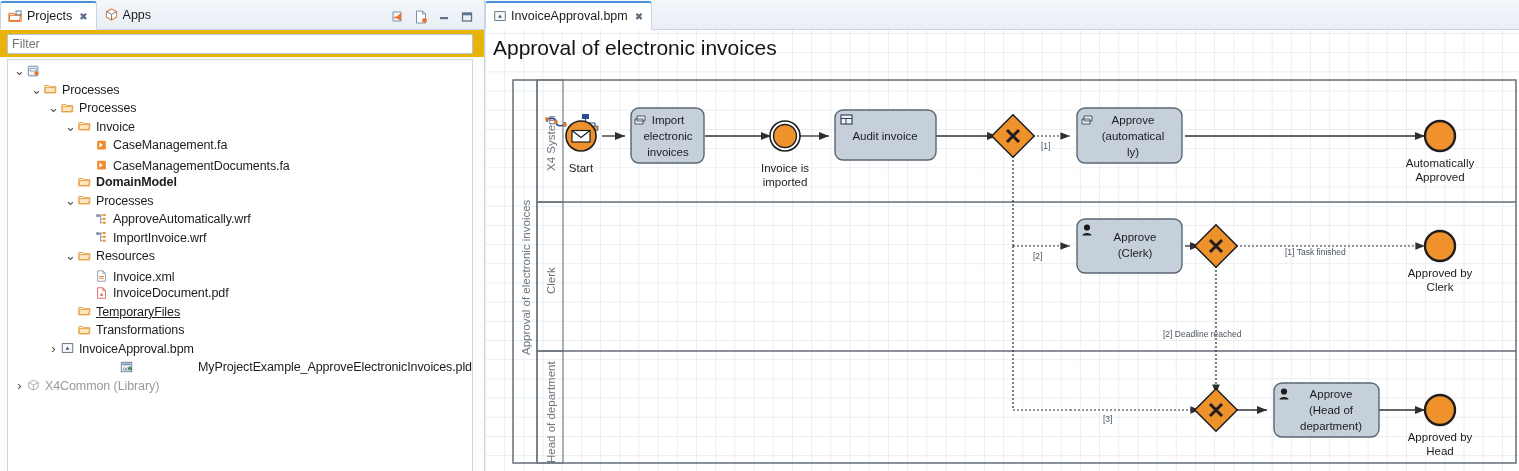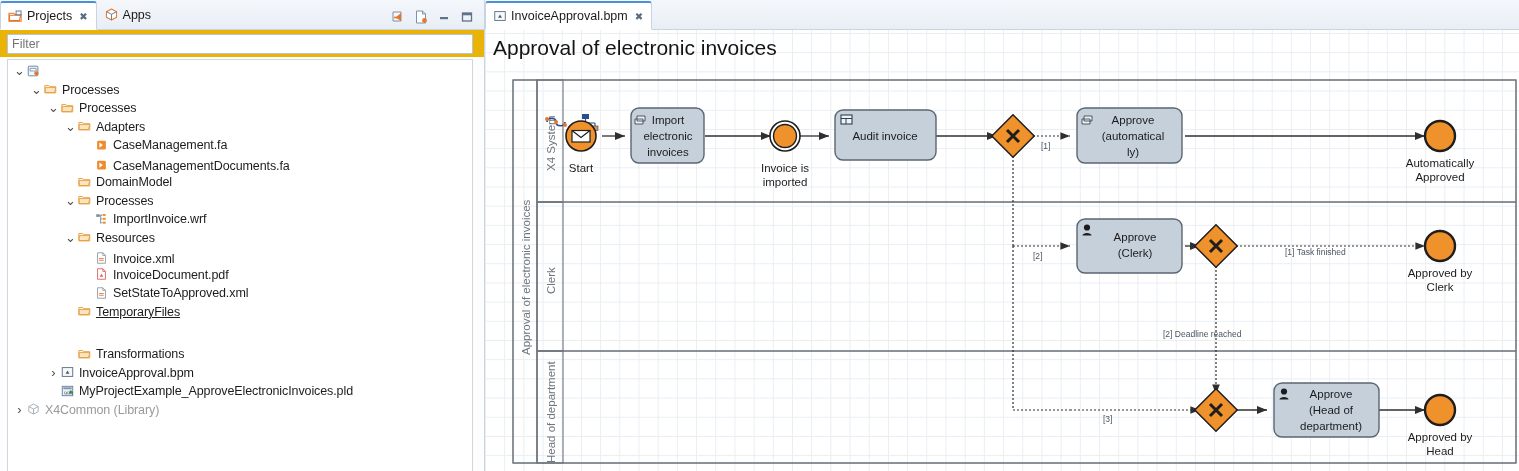--- a/index.html
+++ b/index.html
@@ -226,39 +226,39 @@
                 <path d="M2 6.4h12L12.6 12H2z" fill="#FFE6C0" stroke="#E39A3B" stroke-width="1"></path>
               </svg></span>
             <span class="node-label">Processes</span>
           </div>
           <div class="node" style="padding-left: 56px;">
             <span class="twisty" style="font-size: 13px; line-height: 6px;">⌄</span>
             <span class="node-ico"><svg width="15" height="14" viewBox="0 0 16 16">
                 <path d="M1.5 4h4.6l1 1.3H14V12.5H1.5z" fill="#FFF6E8" stroke="#E39A3B" stroke-width="1"></path>
                 <path d="M2 6.4h12L12.6 12H2z" fill="#FFE6C0" stroke="#E39A3B" stroke-width="1"></path>
               </svg></span>
-            <span class="node-label">Adapters</span>
+            <span class="node-label">Invoice</span>
           </div>
           <div class="node" style="padding-left: 73px;">
             <span class="twisty none"></span>
             <span class="node-ico"><svg width="15" height="14" viewBox="0 0 16 16">
                 <rect x="3" y="3" width="10" height="10" rx="1.4" fill="#F08A2E"></rect>
                 <path d="M5.6 5 9.6 8 5.6 11z" fill="#fff"></path>
               </svg></span>
             <span class="node-label">CaseManagement.fa</span>
           </div>
           <div class="node" style="padding-left: 73px; align-items: flex-end;">
             <span class="twisty none"></span>
             <span class="node-ico"><svg width="15" height="14" viewBox="0 0 16 16">
                 <rect x="3" y="3" width="10" height="10" rx="1.4" fill="#F08A2E"></rect>
                 <path d="M5.6 5 9.6 8 5.6 11z" fill="#fff"></path>
               </svg></span>
             <span class="node-label">CaseManagementDocuments.fa</span>
           </div>
-          <div class="node" style="padding-left: 56px;">
+          <div class="node" style="padding-left: 56px; font-weight: bold;">
             <span class="twisty none"></span>
             <span class="node-ico"><svg width="15" height="14" viewBox="0 0 16 16">
                 <path d="M1.5 4h4.6l1 1.3H14V12.5H1.5z" fill="#FFF6E8" stroke="#E39A3B" stroke-width="1"></path>
                 <path d="M2 6.4h12L12.6 12H2z" fill="#FFE6C0" stroke="#E39A3B" stroke-width="1"></path>
               </svg></span>
             <span class="node-label">DomainModel</span>
           </div>
           <div class="node" style="padding-left: 56px;">
             <span class="twisty" style="font-size: 13px; line-height: 6px;">⌄</span>
             <span class="node-ico"><svg width="15" height="14" viewBox="0 0 16 16">
@@ -269,20 +269,31 @@
           </div>
           <div class="node" style="padding-left: 73px;">
             <span class="twisty none"></span>
             <span class="node-ico"><svg width="15" height="14" viewBox="0 0 16 16">
                 <rect x="2" y="2.6" width="4" height="3" fill="#7E8B99"></rect>
                 <rect x="9.6" y="2.2" width="3.2" height="2.4" fill="#F0922B"></rect>
                 <rect x="9.6" y="6.6" width="3.2" height="2.4" fill="#F0922B"></rect>
                 <rect x="9.6" y="11" width="3.2" height="2.4" fill="#F0922B"></rect>
                 <path d="M6 4.1h2.2M7 4.1v9.2M7 3.4h2.2M7 7.8h2.2M7 12.2h2.2" stroke="#7E8B99" stroke-width="1" fill="none"></path>
               </svg></span>
+            <span class="node-label">ApproveAutomatically.wrf</span>
+          </div>
+          <div class="node" style="padding-left: 73px;">
+            <span class="twisty none"></span>
+            <span class="node-ico"><svg width="15" height="14" viewBox="0 0 16 16">
+                <rect x="2" y="2.6" width="4" height="3" fill="#7E8B99"></rect>
+                <rect x="9.6" y="2.2" width="3.2" height="2.4" fill="#F0922B"></rect>
+                <rect x="9.6" y="6.6" width="3.2" height="2.4" fill="#F0922B"></rect>
+                <rect x="9.6" y="11" width="3.2" height="2.4" fill="#F0922B"></rect>
+                <path d="M6 4.1h2.2M7 4.1v9.2M7 3.4h2.2M7 7.8h2.2M7 12.2h2.2" stroke="#7E8B99" stroke-width="1" fill="none"></path>
+              </svg></span>
             <span class="node-label">ImportInvoice.wrf</span>
           </div>
           <div class="node" style="padding-left: 56px;">
             <span class="twisty" style="font-size: 13px; line-height: 6px;">⌄</span>
             <span class="node-ico"><svg width="15" height="14" viewBox="0 0 16 16">
                 <path d="M1.5 4h4.6l1 1.3H14V12.5H1.5z" fill="#FFF6E8" stroke="#E39A3B" stroke-width="1"></path>
                 <path d="M2 6.4h12L12.6 12H2z" fill="#FFE6C0" stroke="#E39A3B" stroke-width="1"></path>
               </svg></span>
             <span class="node-label">Resources</span>
           </div>
@@ -297,54 +308,45 @@
           </div>
           <div class="node" style="padding-left: 73px; align-items: center;">
             <span class="twisty none"></span>
             <span class="node-ico"><svg width="15" height="14" viewBox="0 0 16 16">
                 <path d="M3.5 2h6l3 3v9h-9z" fill="#fff" stroke="#E05B5B" stroke-width="1"></path>
                 <path d="M9.5 2v3h3" fill="none" stroke="#E05B5B" stroke-width="1"></path>
                 <path d="M8 7.6 10 11H6z" fill="#E05B5B"></path>
               </svg></span>
             <span class="node-label">InvoiceDocument.pdf</span>
           </div>
-          <div class="node" style="padding-left: 73px;">
-            <span class="twisty none"></span>
-            <span class="node-ico"><svg width="15" height="14" viewBox="0 0 16 16">
-                <path d="M3.5 2h6l3 3v9h-9z" fill="#fff" stroke="#8A98A6" stroke-width="1"></path>
-                <path d="M9.5 2v3h3" fill="none" stroke="#8A98A6" stroke-width="1"></path>
-                <path d="M5.2 8.6h5.4M5.2 10.6h5.4" stroke="#E8762C" stroke-width="1"></path>
-              </svg></span>
-            <span class="node-label">SetStateToApproved.xml</span>
-          </div>
           <div class="node" style="padding-left: 56px; text-decoration: underline;">
             <span class="twisty none"></span>
             <span class="node-ico"><svg width="15" height="14" viewBox="0 0 16 16">
                 <path d="M1.5 4h4.6l1 1.3H14V12.5H1.5z" fill="#FFF6E8" stroke="#E39A3B" stroke-width="1"></path>
                 <path d="M2 6.4h12L12.6 12H2z" fill="#FFE6C0" stroke="#E39A3B" stroke-width="1"></path>
               </svg></span>
             <span class="node-label">TemporaryFiles</span>
           </div>
-          <div class="node" style="padding-left: 56px; margin-top: 24px;">
+          <div class="node" style="padding-left: 56px;">
             <span class="twisty none"></span>
             <span class="node-ico"><svg width="15" height="14" viewBox="0 0 16 16">
                 <path d="M1.5 4h4.6l1 1.3H14V12.5H1.5z" fill="#FFF6E8" stroke="#E39A3B" stroke-width="1"></path>
                 <path d="M2 6.4h12L12.6 12H2z" fill="#FFE6C0" stroke="#E39A3B" stroke-width="1"></path>
               </svg></span>
             <span class="node-label">Transformations</span>
           </div>
           <div class="node" style="padding-left: 39px;">
             <span class="twisty" style="font-size: 13px;">›</span>
             <span class="node-ico"><svg width="15" height="14" viewBox="0 0 16 16">
                 <rect x="2" y="3" width="12" height="10" fill="#F7FAFD" stroke="#53677C" stroke-width="1"></rect>
                 <path d="M8 6.2 10.2 10H5.8z" fill="#4a5c6e"></path>
               </svg></span>
             <span class="node-label">InvoiceApproval.bpm</span>
           </div>
-          <div class="node" style="padding-left: 39px;">
+          <div class="node" style="padding-left: 39px; justify-content: space-between;">
             <span class="twisty none"></span>
             <span class="node-ico"><svg width="15" height="14" viewBox="0 0 16 16">
                 <rect x="2" y="2.6" width="12" height="10.8" fill="#EEF3F8" stroke="#5B7A9B" stroke-width="1"></rect>
                 <rect x="3.2" y="3.8" width="9.6" height="2.2" fill="#7E95AC"></rect>
                 <text x="4" y="12" font-size="5.4" fill="#3a4a5a" font-family="DejaVu Sans">999</text>
                 <path d="M11.8 7.2v4M9.8 9.2h4" stroke="#2E7D32" stroke-width="1.4"></path>
               </svg></span>
             <span class="node-label">MyProjectExample_ApproveElectronicInvoices.pld</span>
           </div>
           <div class="node dim" style="padding-left: 5px;">

